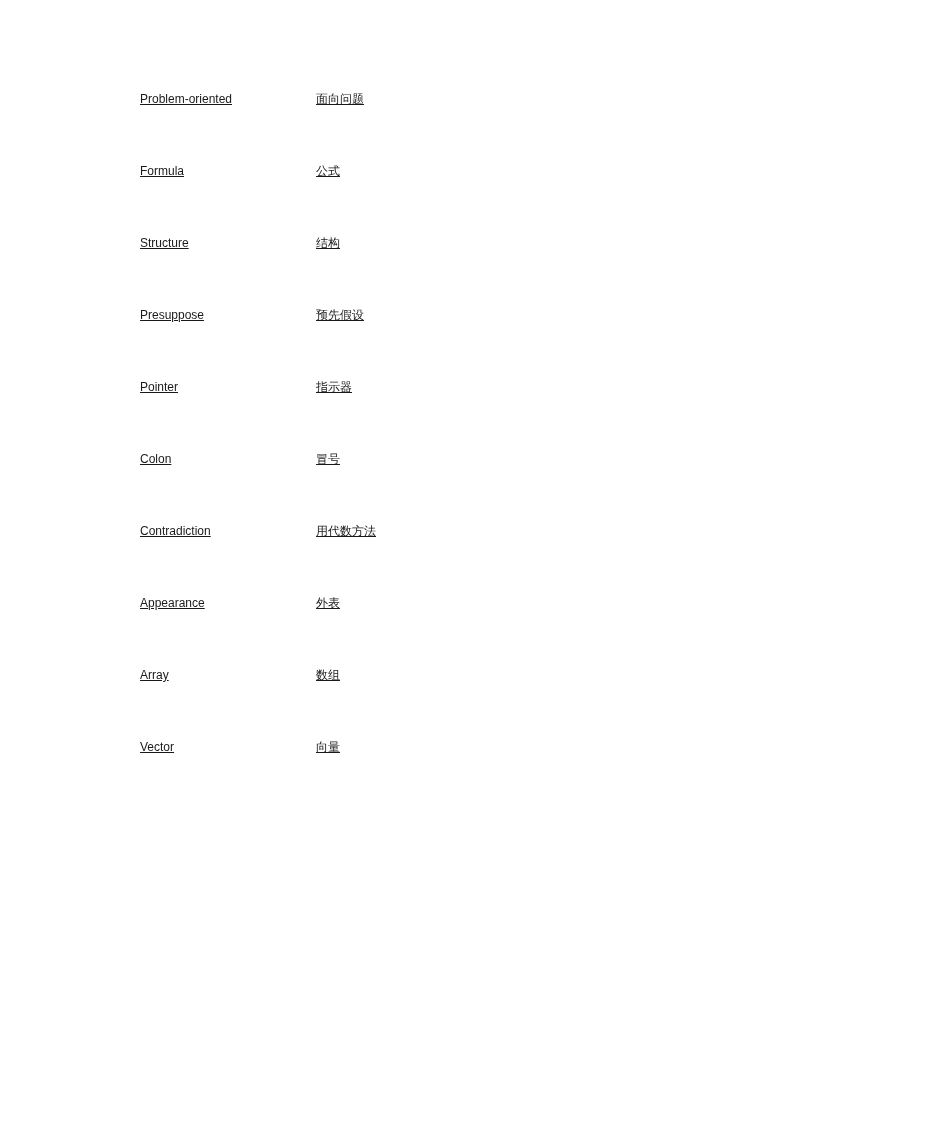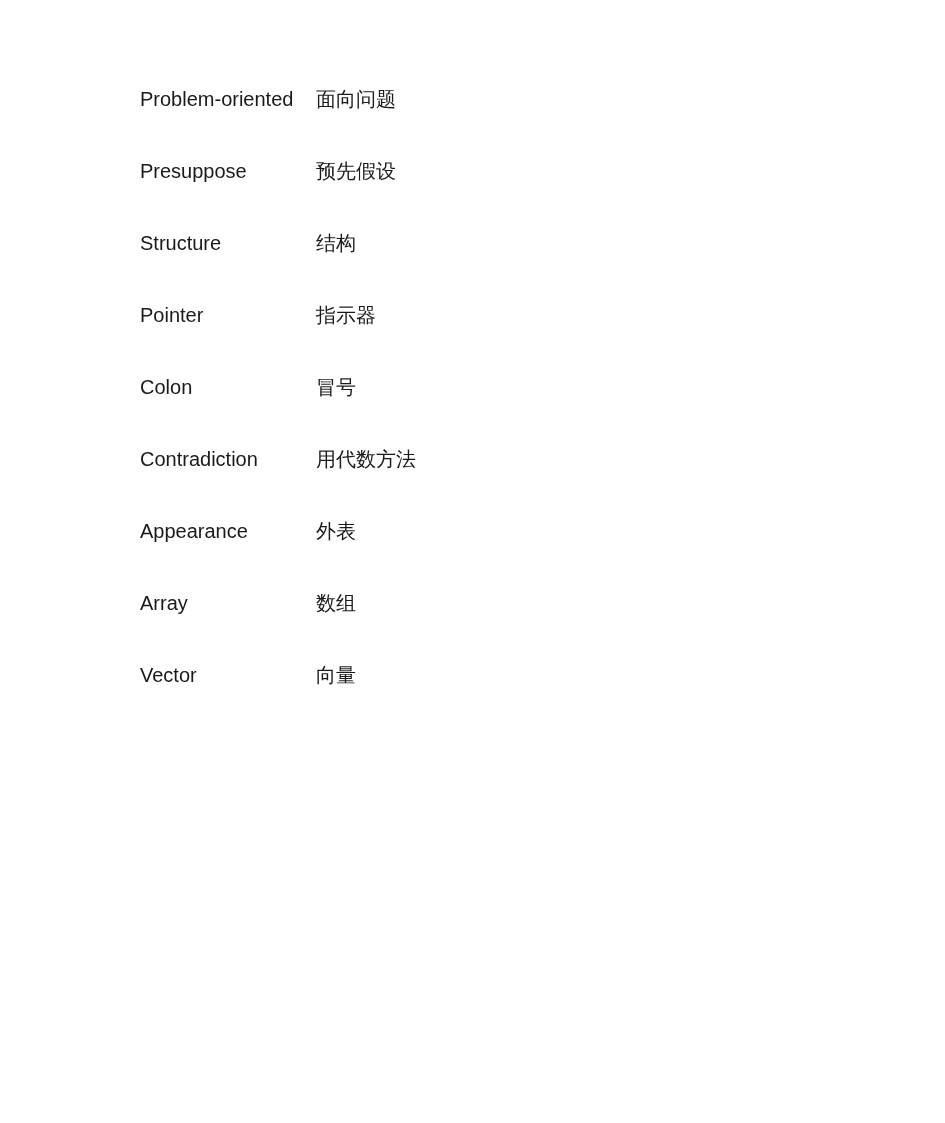--- a/index.html
+++ b/index.html
@@ -14,53 +14,58 @@
     .page {
       box-sizing: border-box;
       padding-top: 88px;
       padding-left: 140px;
       padding-right: 60px;
     }
     .row {
       display: flex;
       align-items: flex-start;
       margin-bottom: 50px;
-      font-size: 20px;
+      font-size: 12px;
       line-height: 22px;
+      text-decoration: underline;
     }
     .col-en {
       width: 176px;
       flex: 0 0 176px;
     }
     .col-zh {
       flex: 0 0 auto;
     }
   </style>
 </head>
 <body>
 
 <div class="page">
 
   <div class="row">
     <span class="col-en">Problem-oriented</span>
     <span class="col-zh">面向问题</span>
   </div>
 
 
+  <div class="row">
+    <span class="col-en">Formula</span>
+    <span class="col-zh">公式</span>
+  </div>
 
 
 
   <div class="row">
-    <span class="col-en">Presuppose</span>
-    <span class="col-zh">预先假设</span>
+    <span class="col-en">Structure</span>
+    <span class="col-zh">结构</span>
   </div>
 
   <div class="row">
-    <span class="col-en">Structure</span>
-    <span class="col-zh">结构</span>
+    <span class="col-en">Presuppose</span>
+    <span class="col-zh">预先假设</span>
   </div>
 
   <div class="row">
     <span class="col-en">Pointer</span>
     <span class="col-zh">指示器</span>
   </div>
 
   <div class="row">
     <span class="col-en">Colon</span>
     <span class="col-zh">冒号</span>

